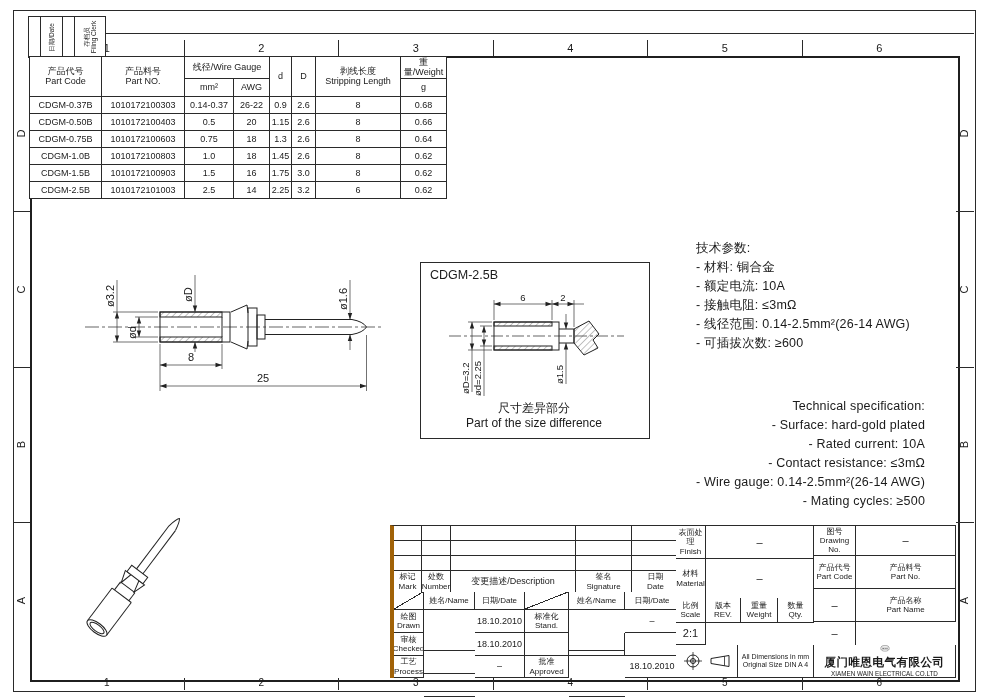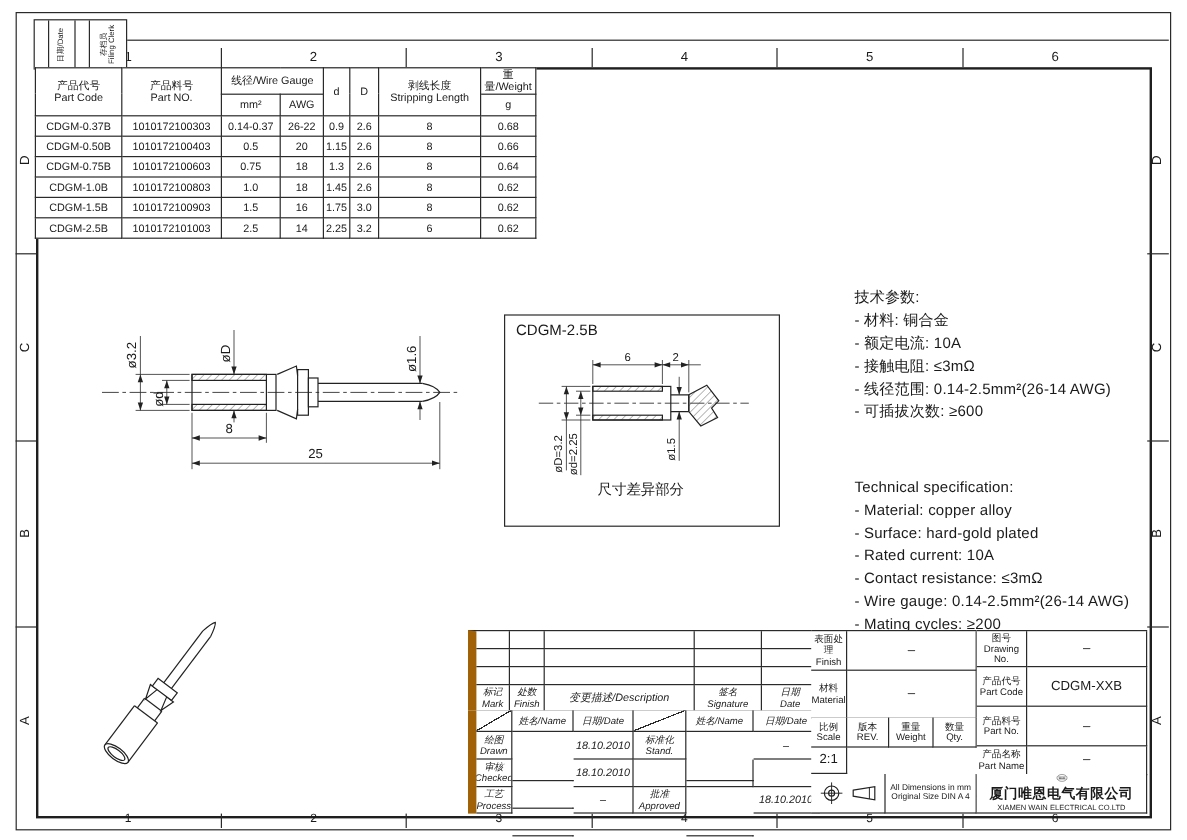--- a/index.html
+++ b/index.html
@@ -37,28 +37,28 @@
                   font-size:9px;line-height:1.15;padding:0;white-space:pre-line;}
   .parts-table .hd{height:18px;}
   .parts-table .dr{height:17px;font-size:9px;}
   
   .detail-box{left:420px;top:262px;width:228px;height:175px;border:1px solid #2a2a2a;}
   .detail-title{left:430px;top:268px;font-size:12.5px;}
   .detail-caption-zh{left:420px;top:400px;width:228px;text-align:center;font-size:12px;}
   .detail-caption-en{left:420px;top:416px;width:228px;text-align:center;font-size:12px;}
   svg text{font-family:"Liberation Sans", sans-serif;fill:#1a1a1a;stroke:none;}
   
-  .specs{position:absolute;left:712px;font-size:12.5px;line-height:19px;letter-spacing:.2px;}
-  .specs-zh{top:239px;} .specs-en{top:397px;}
+  .specs{position:absolute;left:696px;font-size:12.5px;line-height:19px;letter-spacing:.2px;}
+  .specs-zh{top:239px;} .specs-en{top:397px;text-align:right;}
   
   .tb{position:absolute;display:grid;background:#fff;}
   .tb > div{border-right:1px solid #2a2a2a;border-bottom:1px solid #2a2a2a;
             display:flex;align-items:center;justify-content:center;text-align:center;
             white-space:pre-line;overflow:hidden;line-height:1.15;}
-  .tb-bl{border-left:7px solid #a16207;font-style:italic;}
+  .tb-bl{border-left:4px solid #a16207;}
   .tb-bt{border-top:1px solid #2a2a2a;}
   .f7{font-size:7px;} .f8{font-size:8px;} .f9{font-size:9px;} .f10{font-size:10px;margin-top:40px;} .f11{font-size:11px;}
   .diag{background-image:linear-gradient(to bottom right,transparent calc(50% - .5px),
         #2a2a2a calc(50% - .5px),#2a2a2a calc(50% + .5px),transparent calc(50% + .5px));}
   .company{flex-direction:column;gap:4px;}
   .company .names{display:flex;flex-direction:column;align-items:center;}
   .company .zh{font-size:11.5px;font-weight:bold;letter-spacing:.5px;}
   .company .en{font-size:6.3px;margin-top:1px;}
   .symcell{gap:6px;}
 </style>
@@ -342,42 +342,42 @@
     </g>
     <g font-size="9.5">
       <text x="99" y="17" text-anchor="middle">6</text>
       <text x="139" y="17" text-anchor="middle">2</text>
       <text transform="rotate(-90 44.5 110)" x="44.5" y="110">øD=3.2</text>
       <text transform="rotate(-90 56.5 112)" x="56.5" y="112">ød=2.25</text>
       <text transform="rotate(-90 138.5 100)" x="138.5" y="100">ø1.5</text>
     </g>
   </svg>
   <div class="abs detail-caption-zh">尺寸差异部分</div>
+  <div class="abs detail-caption-en">Part of the size difference</div>
 
   <div class="specs specs-zh">
     <div>技术参数:</div>
     <div>
 
     <div>- 材料: 铜合金</div>
         <div>- 额定电流: 10A</div>
         <div>- 接触电阻: ≤3mΩ</div>
         <div>- 线径范围: 0.14-2.5mm²(26-14 AWG)</div>
         <div>- 可插拔次数: ≥600</div>
       </div>
   </div>
   <div class="specs specs-en">
     <div>Technical specification:</div>
     <div>
 
-    <div>- Material: copper alloy</div>
         <div>- Surface: hard-gold plated</div>
         <div>- Rated current: 10A</div>
         <div>- Contact resistance: ≤3mΩ</div>
         <div>- Wire gauge: 0.14-2.5mm²(26-14 AWG)</div>
-        <div>- Mating cycles: ≥200</div>
+        <div>- Mating cycles: ≥500</div>
       </div>
   </div>
 
   <svg class="abs" style="left:60px;top:512px" width="150" height="155" viewBox="0 0 150 155">
     <g transform="translate(34,120) rotate(-53)" stroke="#222" stroke-width="1" fill="#fff">
       <line x1="5" y1="-12" x2="46" y2="-12"></line>
         <line x1="5" y1="12" x2="46" y2="12"></line>
       <ellipse cx="5" cy="0" rx="5" ry="12"></ellipse>
       <ellipse cx="5" cy="0" rx="3.2" ry="8.5"></ellipse>
       <line x1="46" y1="-12" x2="46" y2="12"></line>
@@ -406,21 +406,21 @@
       <div></div>
       <div></div>
     <div></div>
       <div></div>
       <div></div>
       <div></div>
       <div></div>
     <div class="f8">标记
 Mark</div>
     <div class="f8">处数
-Finish</div>
+Number</div>
     <div class="f9">变更描述/Description</div>
     <div class="f8">签名
 Signature</div>
     <div class="f8">日期
 Date</div>
   </div>
 
   <div class="tb tb-bl" style="left:390px;top:592px;width:286px;height:86px;
        grid-template-columns:30px 51px 50px 44px 56px 55px;grid-template-rows:18px 23px 23px 22px;">
     <div class="diag"></div>
@@ -501,21 +501,20 @@
 Original Size DIN A 4</div>
   </div>
 
   <div class="tb tb-bt" style="left:814px;top:525px;width:142px;height:120px;
        grid-template-columns:42px 100px;grid-template-rows:30px 33px 33px 24px;">
     <div class="f8">图号
 Drawing No.</div>
     <div class="f11">–</div>
     <div class="f8">产品代号
 Part Code</div>
-    <div class="f11">CDGM-XXB</div>
     <div class="f8">产品料号
 Part No.</div>
     <div class="f11">–</div>
     <div class="f8">产品名称
 Part Name</div>
     <div class="f11">–</div>
   </div>
 
   <div class="tb" style="left:814px;top:645px;width:142px;height:33px;
        grid-template-columns:142px;grid-template-rows:33px;">

